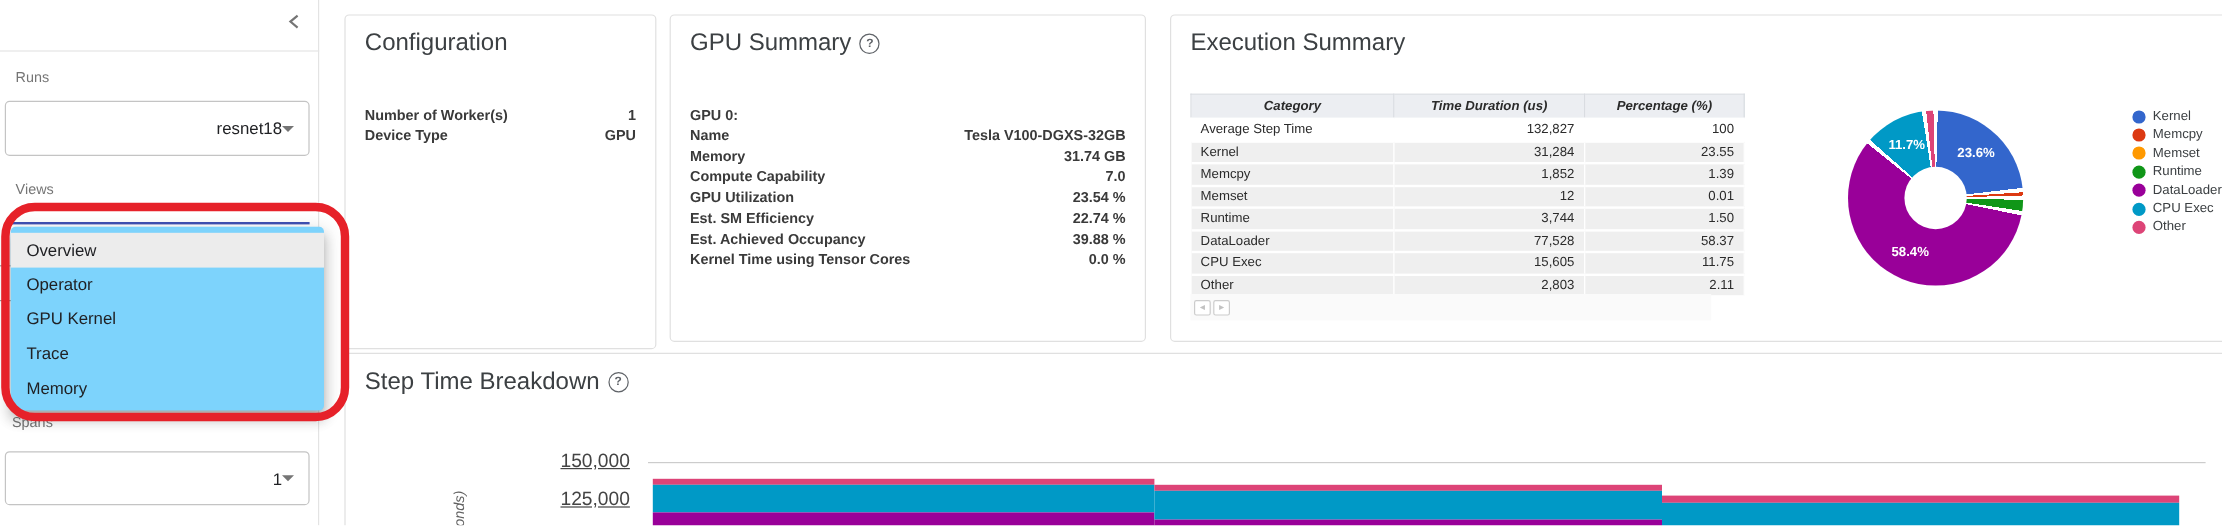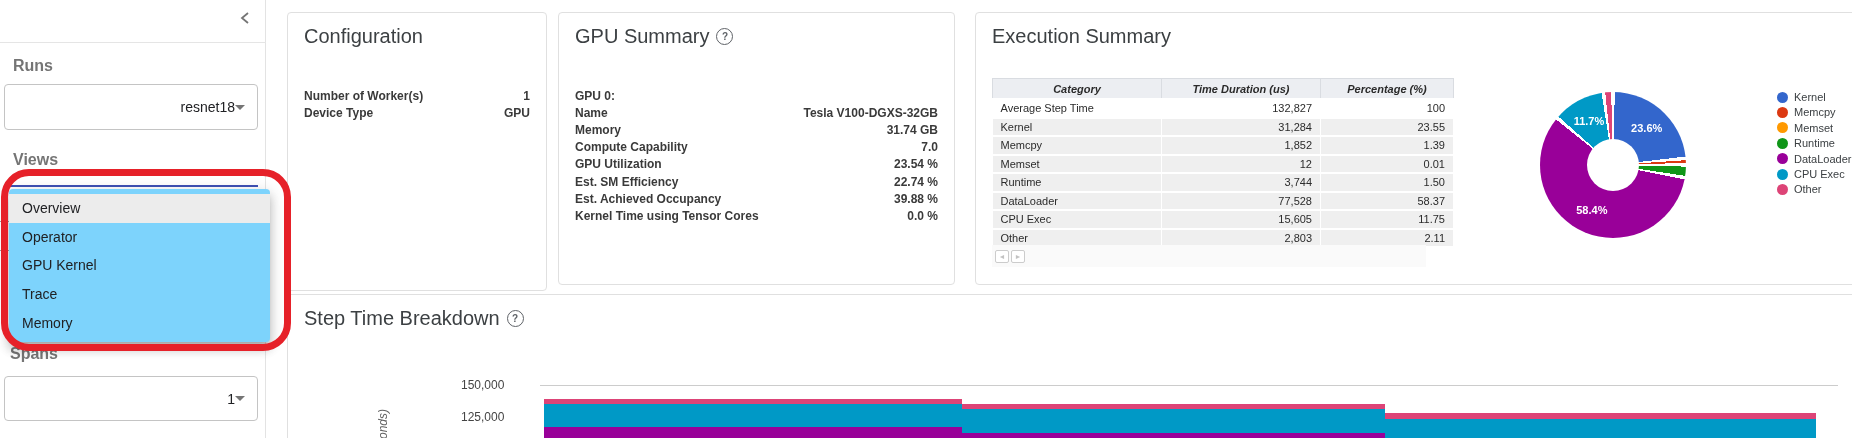--- a/index.html
+++ b/index.html
@@ -5,21 +5,21 @@
   html,body{margin:0;padding:0;background:#fff;}
   body{font-family:"Liberation Sans",sans-serif;}
   #app{position:relative;width:1852px;height:438px;background:#fff;overflow:hidden;}
 
   
   .sb{position:absolute;left:0;top:0;width:266px;height:438px;background:#fff;
       border-right:1px solid #e3e3e3;box-sizing:border-box;z-index:5;}
   .sb-divider{position:absolute;left:0;top:42px;width:266px;height:1px;background:#e5e5e5;}
   .collapse-btn{position:absolute;left:234px;top:7px;width:22px;height:22px;background:none;border:none;
       padding:0;cursor:pointer;color:#757575;display:flex;align-items:center;justify-content:center;}
-  .sb-label{position:absolute;font-size:16px;color:#757575;font-weight:bold;}
+  .sb-label{position:absolute;font-size:12px;color:#757575;}
   .select{position:absolute;left:4px;width:254px;height:45px;border:1px solid #c4c4c4;border-radius:4px;
       box-sizing:border-box;display:flex;align-items:center;justify-content:flex-end;
       padding:0 12px;font-size:14px;color:#202124;background:#fff;cursor:pointer;}
   .caret{width:0;height:0;border-left:5px solid transparent;border-right:5px solid transparent;
       border-top:5px solid #757575;}
   .views-underline{position:absolute;left:4px;top:185px;width:254px;height:2px;background:#3f51b5;cursor:pointer;}
   .stub{position:absolute;left:0;width:9px;height:1px;background:#9e9e9e;}
   .menu{position:absolute;left:9px;top:189px;width:261px;background:#7dd3fc;border-radius:4px;padding:5px 0;
       box-shadow:0 5px 5px -3px rgba(0,0,0,.2),0 8px 10px 1px rgba(0,0,0,.14),0 3px 14px 2px rgba(0,0,0,.12);
       z-index:20;}
@@ -53,21 +53,21 @@
       font-size:7px;color:#c2c2c2;display:flex;align-items:center;justify-content:center;cursor:pointer;padding:0;}
 
   
   .pie{position:absolute;border-radius:50%;text-align:center;}
   .pie-hole{position:absolute;background:#fff;border-radius:50%;}
   .pie-label{position:absolute;transform:translate(-50%,-50%);color:#fff;font-size:11px;font-weight:bold;}
   .legend-item{position:absolute;display:flex;align-items:center;gap:6px;height:11px;font-size:11px;color:#3c4043;}
   .legend-dot{width:11px;height:11px;border-radius:50%;flex:none;}
 
   
-  .ytick{position:absolute;width:70px;text-align:left;font-size:12px;color:#444;line-height:14px;}
+  .ytick{position:absolute;width:70px;text-align:center;font-size:16px;color:#444;line-height:14px;text-decoration:underline;}
   .yaxis-title{position:absolute;left:374px;top:393px;width:18px;height:46px;
       writing-mode:vertical-rl;transform:rotate(180deg);font-size:12px;font-style:italic;color:#616161;
       display:flex;align-items:center;}
   .gridline{position:absolute;height:1px;background:#ccc;}
   .seg{position:absolute;}
 </style>
 </head>
 <body>
 
 <div id="app">

